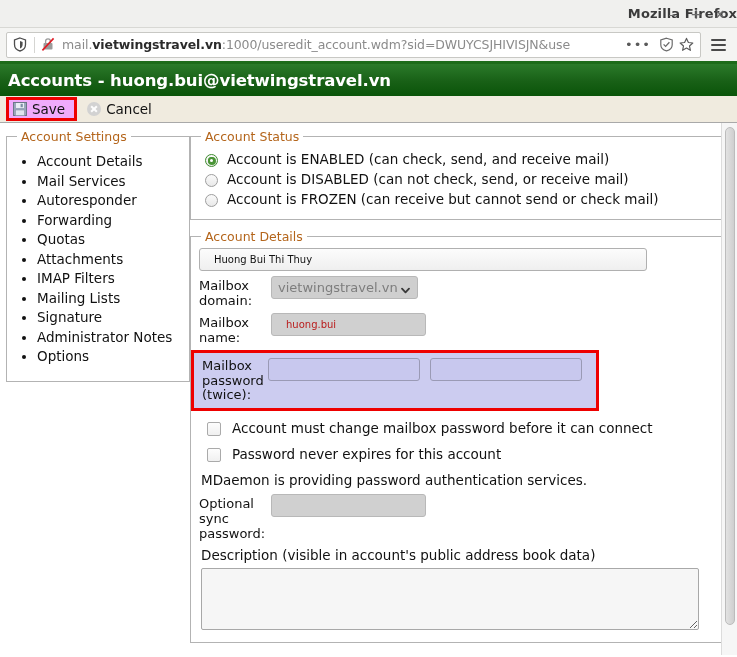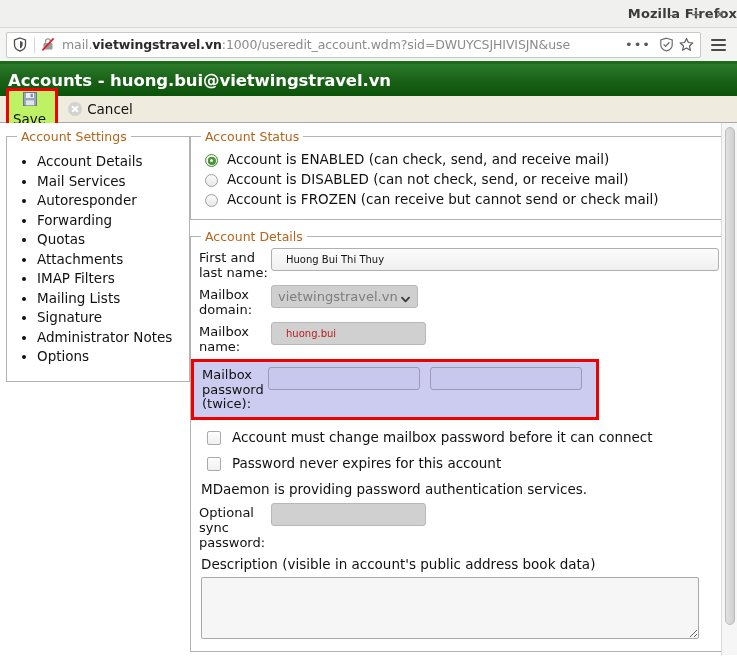--- a/index.html
+++ b/index.html
@@ -84,26 +84,25 @@
     gap: 0;
     position: relative;
   }
   .tb-item {
     display: flex; align-items: center; gap: 5px;
     padding: 3px 7px 3px 4px;
     font-size: 13.5px; color: #111;
     cursor: default;
   }
   .tb-item.save {
-    background: #bef264;
+    background: #f0abfc;
     outline: 3px solid #ee0000;
     outline-offset: -1px;
     margin-left: 2px;
     padding: 2px 10px 2px 5px;
-    flex-direction: column;
   }
   .tb-item.cancel { margin-left: 8px; }
   .icon-save { width: 14px; height: 14px; flex: none; }
   .icon-cancel { width: 14px; height: 14px; flex: none; border-radius: 50%; background: #d2d2d2; position: relative; }
   .icon-cancel::before, .icon-cancel::after {
     content: ""; position: absolute; left: 3px; top: 6px; width: 8px; height: 2px; background: #fdfdfd;
   }
   .icon-cancel::before { transform: rotate(45deg); }
   .icon-cancel::after { transform: rotate(-45deg); }
 
@@ -356,21 +355,20 @@
       <div class="radio-row">
         <span class="radio"></span>
         <span class="radio-label">Account is FROZEN (can receive but cannot send or check mail)</span>
       </div>
     </fieldset>
 
     <fieldset>
       <legend>Account Details</legend>
 
       <div class="field-row">
-        <div class="field-label">First and last name:</div>
         <input class="txt wide" type="text" value="Huong Bui Thi Thuy" style="">
       </div>
 
       <div class="field-row">
         <div class="field-label">Mailbox domain:</div>
         <div class="sel">
           <span>vietwingstravel.vn</span>
           <span class="chev">
             <svg width="9" height="9" viewBox="0 0 9 9">
                 <path d="M1 2.6 L4.5 6.4 L8 2.6" fill="none" stroke="#3a3a3a" stroke-width="1.8" stroke-linecap="round" stroke-linejoin="round"></path>

